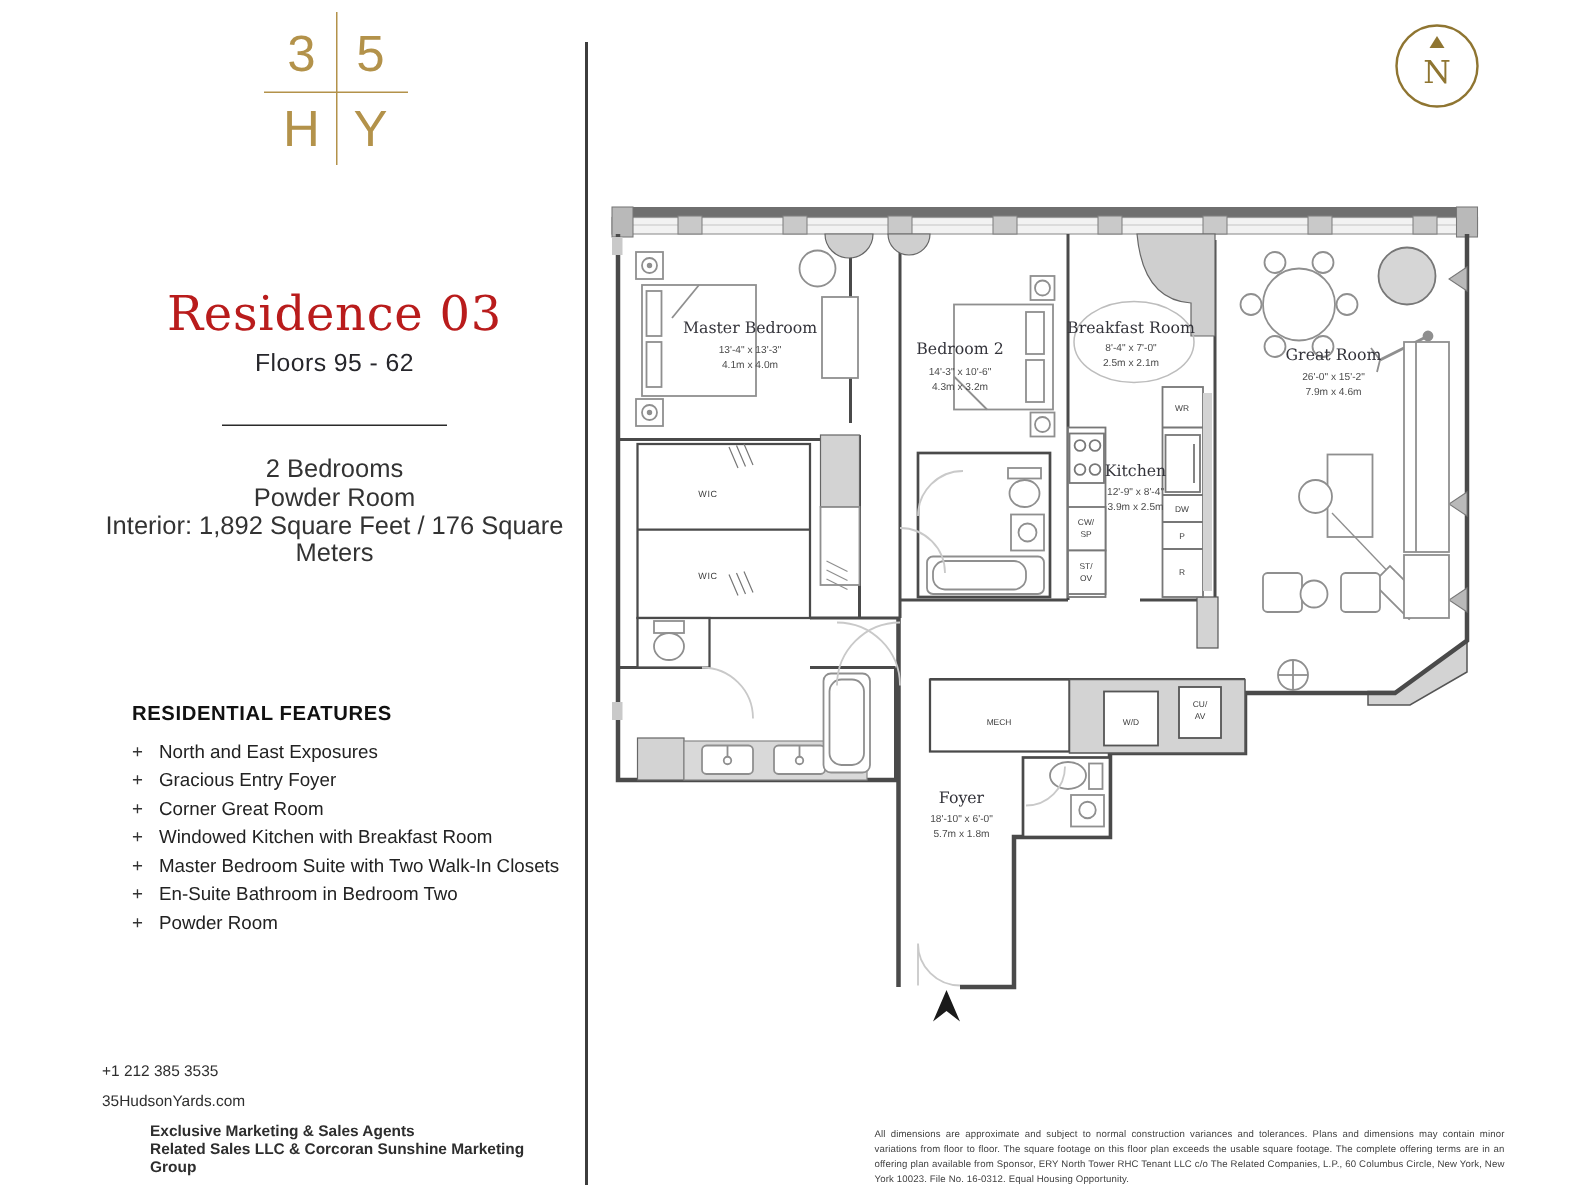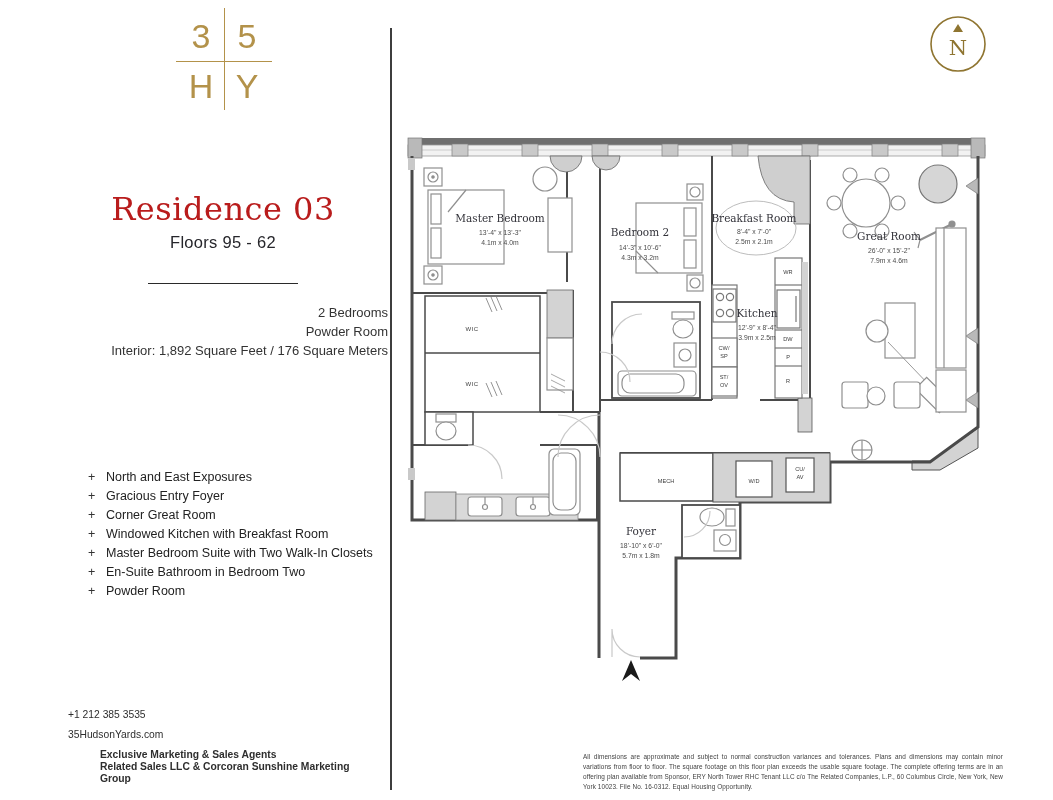--- a/index.html
+++ b/index.html
@@ -10,21 +10,21 @@
   .divider{left:390px;top:28px;width:1.5px;height:762px;background:#3d3d3d;}
   .logo{left:178px;top:12px;width:92px;height:96px;color:#b3924a;}
   .logo .cell{position:absolute;width:46px;height:48px;display:flex;align-items:center;justify-content:center;
               font-size:34px;font-weight:400;letter-spacing:0;}
   .logo .hline{position:absolute;left:-2px;top:49px;width:96px;height:1px;background:#b3924a;}
   .logo .vline{position:absolute;left:46px;top:-4px;width:1px;height:102px;background:#b3924a;}
   .res-title{left:58px;top:190px;width:330px;text-align:center;font-family:"DejaVu Serif",serif;
              font-size:32px;letter-spacing:.5px;color:#b91c1c;}
   .res-floors{left:58px;top:233px;width:330px;text-align:center;font-size:16.5px;letter-spacing:.3px;color:#26262b;}
   .rule{left:148px;top:283px;width:150px;border-top:1.5px solid #2a2a2a;}
-  .summary{left:58px;top:304px;width:330px;text-align:right;font-size:13px;line-height:18.8px;color:#333;}
+  .summary{left:58px;top:304px;width:330px;text-align:center;font-size:17px;line-height:18.8px;color:#333;}
   .features{left:88px;top:468px;width:290px;}
   .features .ftitle{font-size:13.5px;font-weight:bold;letter-spacing:.4px;color:#111;margin-bottom:9px;}
   .feature{display:flex;gap:9px;font-size:12.5px;line-height:19px;color:#222;}
   .feature .plus{width:9px;color:#333;}
   .contact{left:68px;top:709px;width:310px;font-size:10.3px;line-height:12px;color:#2e2e2e;}
   .contact .gap{height:8px;}
   .contact .bold{font-weight:bold;margin-left:32px;}
   
   .compass{left:926px;top:12px;width:64px;height:64px;}
   .plan{left:395px;top:120px;}
@@ -56,20 +56,21 @@
 <div class="abs res-floors">Floors 95 - 62</div>
 <div class="abs rule"></div>
 
 <div class="abs summary">
   <div>2 Bedrooms</div>
   <div>Powder Room</div>
   <div>Interior: 1,892 Square Feet / 176 Square Meters</div>
 </div>
 
 <div class="abs features">
+  <div class="ftitle">RESIDENTIAL FEATURES</div>
   <div class="feature">
       <span class="plus">+</span>
       <span>North and East Exposures</span>
     </div>
   <div class="feature">
       <span class="plus">+</span>
       <span>Gracious Entry Foyer</span>
     </div>
   <div class="feature">
       <span class="plus">+</span>

